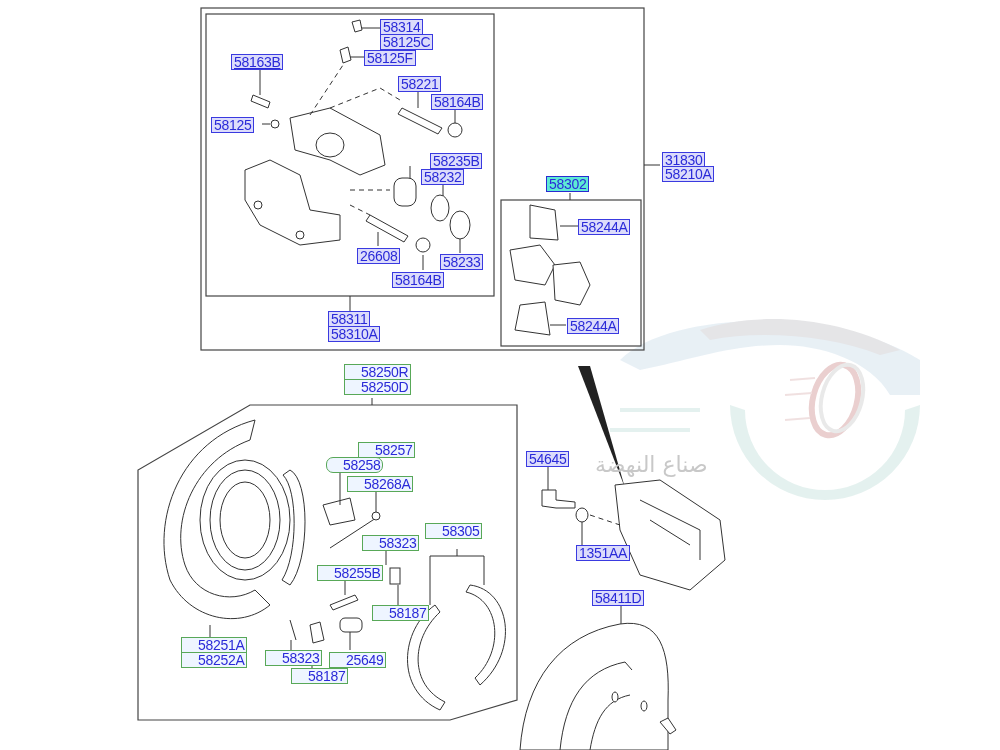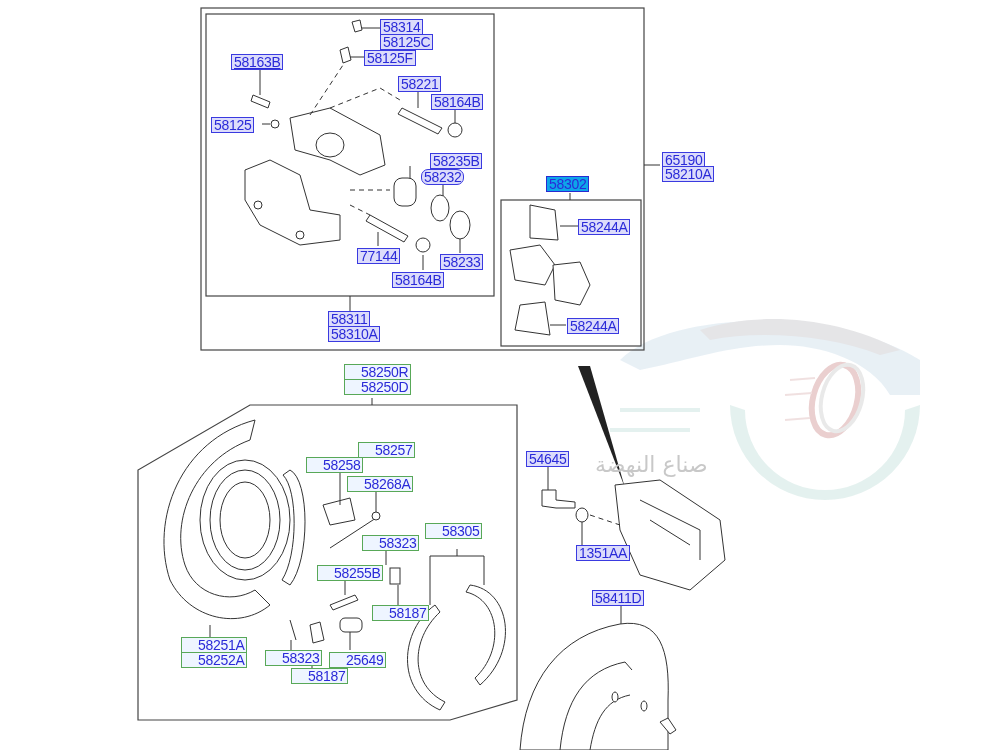--- a/index.html
+++ b/index.html
@@ -1,21 +1,21 @@
 <!DOCTYPE html>
 <html><head>
 <meta charset="utf-8">
 <style>
   html, body { margin:0; padding:0; background:#ffffff; }
   body { width:1000px; height:750px; position:relative; overflow:hidden; font-family:"Liberation Sans", sans-serif; }
   #stage { position:absolute; left:0; top:0; width:1000px; height:750px; }
   .lbl { position:absolute; font-family:"Liberation Sans", sans-serif; font-size:14px; line-height:14px; letter-spacing:-0.3px; padding:0 2px; color:#2a2ad8; white-space:nowrap; box-sizing:border-box; }
   .lbl.blue { background:#dcdcfb; border:1px solid #3a3ae0;text-align:center; }
   .lbl.green { background:#eef5ff; border:1.5px solid #58a858; color:#2a2ad8;padding-left:16px; }
-  .lbl.sel { background:#0ea5e9; border:1px solid #2a2ad0; color:#2a2ad8; }
+  .lbl.sel { background:#5eead4; border:1px solid #2a2ad0; color:#2a2ad8; }
   .lbl.faint { background:#dcdcfb; border:1px solid #3a3ae0; color:#2a2ad8; }
   svg { position:absolute; left:0; top:0; }
   .ln { stroke:#333; stroke-width:1; fill:none; }
   .frame { stroke:#444; stroke-width:1.2; fill:none; }
   .part { stroke:#333; stroke-width:1; fill:#fff; }
   .dash { stroke:#333; stroke-width:1; fill:none; stroke-dasharray:5 4; }
   .wm-text { position:absolute; font-family:"DejaVu Sans", sans-serif; font-size:22px; color:#c8c8c8; direction:rtl; }
 </style>
 </head>
 <body>
@@ -150,37 +150,37 @@
   <div class="wm-text" style="left:595px; top:452px;">صناع النهضة</div>
 
   <div class="lbl blue" style="left:380px; top:19px;">58314</div>
   <div class="lbl blue" style="left:380px; top:34px;">58125C</div>
   <div class="lbl blue" style="left:364px; top:50px;">58125F</div>
   <div class="lbl blue" style="left:231px; top:54px;text-decoration:underline;">58163B</div>
   <div class="lbl blue" style="left:398px; top:76px;">58221</div>
   <div class="lbl blue" style="left:431px; top:94px;">58164B</div>
   <div class="lbl blue" style="left:211px; top:117px;">58125</div>
   <div class="lbl blue" style="left:384px; top:153px;margin-left:46px;">58235B</div>
-  <div class="lbl blue" style="left:421px; top:169px;border-radius:7px;">58232</div>
-  <div class="lbl blue" style="left:357px; top:248px;">77144</div>
+  <div class="lbl blue" style="left:421px; top:169px;">58232</div>
+  <div class="lbl blue" style="left:357px; top:248px;">26608</div>
   <div class="lbl blue" style="left:440px; top:254px;">58233</div>
   <div class="lbl blue" style="left:392px; top:272px;">58164B</div>
   <div class="lbl blue" style="left:328px; top:311px;">58311</div>
   <div class="lbl blue" style="left:328px; top:326px;">58310A</div>
-  <div class="lbl blue" style="left:662px; top:152px;">65190</div>
+  <div class="lbl blue" style="left:662px; top:152px;">31830</div>
   <div class="lbl blue" style="left:662px; top:166px;">58210A</div>
 
   <div class="lbl sel" style="left:546px; top:176px;">58302</div>
   <div class="lbl blue" style="left:578px; top:219px;">58244A</div>
   <div class="lbl faint" style="left:567px; top:318px;">58244A</div>
 
   <div class="lbl green" style="left:344px; top:364px;">58250R</div>
   <div class="lbl green" style="left:344px; top:379px;">58250D</div>
   <div class="lbl green" style="left:318px; top:442px;margin-left:40px;">58257</div>
-  <div class="lbl green" style="left:306px; top:457px;">58258</div>
+  <div class="lbl green" style="left:326px; top:457px;border-radius:7px;">58258</div>
   <div class="lbl green" style="left:347px; top:476px;">58268A</div>
   <div class="lbl green" style="left:362px; top:535px;">58323</div>
   <div class="lbl green" style="left:317px; top:565px;">58255B</div>
   <div class="lbl green" style="left:425px; top:523px;">58305</div>
   <div class="lbl green" style="left:372px; top:605px;">58187</div>
   <div class="lbl green" style="left:181px; top:637px;">58251A</div>
   <div class="lbl green" style="left:181px; top:652px;">58252A</div>
   <div class="lbl green" style="left:265px; top:650px;">58323</div>
   <div class="lbl green" style="left:329px; top:652px;">25649</div>
   <div class="lbl green" style="left:291px; top:668px;">58187</div>

